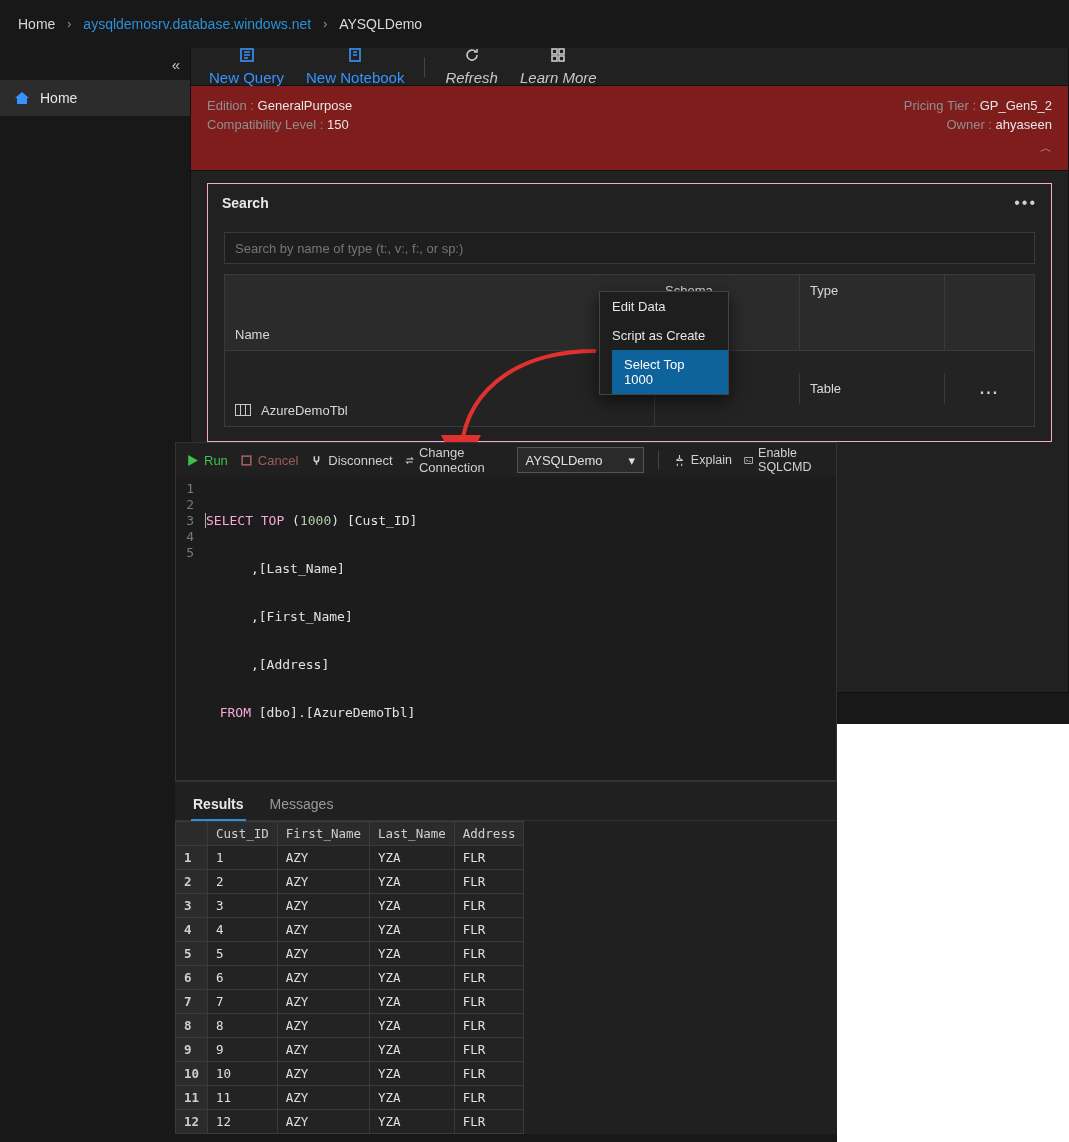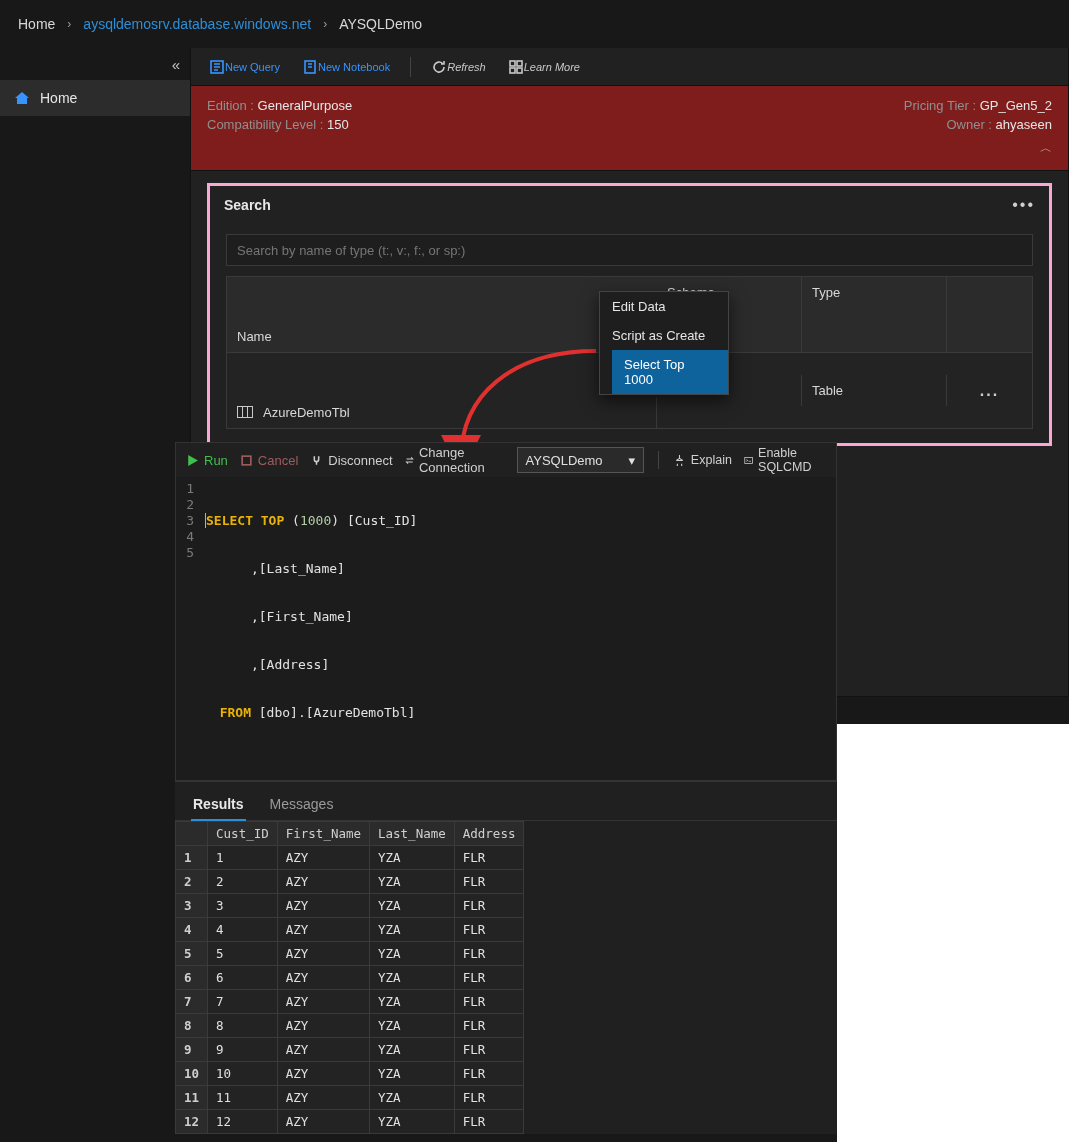--- a/index.html
+++ b/index.html
@@ -15,36 +15,36 @@
   .layout { display:flex; height:calc(1142px - 48px); }
   .sidebar { width:190px; background:#181818; }
   .sidebar .collapse { height:32px; display:flex; justify-content:flex-end; align-items:center; padding-right:10px; color:#c6c6c6; font-size:15px; }
   .sidebar .nav-item { height:36px; display:flex; align-items:center; gap:10px; padding:0 14px; background:#2c2c2c; color:#e6e6e6; font-size:14px; }
   .sidebar .nav-item svg { width:16px; height:16px; }
 
   .main { flex:1; display:flex; flex-direction:column; }
 
   
   .toolbar { height:38px; background:#212121; border:1px solid #111; border-top:none; display:flex; align-items:center; padding:0 10px; gap:6px; }
-  .tbtn { display:flex; align-items:center; padding:4px 8px; color:#3794ff; font-size:11px; cursor:pointer; }
+  .tbtn { display:flex; align-items:center; gap:6px; padding:4px 8px; color:#3794ff; font-size:15px; cursor:pointer;flex-direction:column; }
   .tbtn.muted { color:#c8c8c8;font-style:italic; }
   .tdiv { width:1px; height:20px; background:#444; margin:0 6px; }
   .tbtn svg { width:16px; height:16px; stroke:#3794ff; fill:none; stroke-width:1.6; }
   .tbtn.muted svg { stroke:#c8c8c8; }
 
   
   .info { background:#7f1d1d; border:1px solid #111; border-top:none; padding:12px 16px 13px; display:flex; justify-content:space-between; color:#b8b8b8; }
   .info .pair { margin-bottom:4px; }
   .info .pair .lab { color:#8f8f8f; }
   .info .pair .val { color:#e6e6e6; }
   .info .chev { text-align:right; color:#b8b8b8; font-size:12px; padding-top:4px; }
 
   
   .card-wrap { background:#212121; border:1px solid #111; border-top:none; padding:12px 16px 250px; position:relative; }
-  .card { border:3px solid #f9a8d4; }
+  .card { border:1px solid #f9a8d4; }
   .card-head { display:flex; align-items:center; justify-content:space-between; padding:10px 14px 12px; }
   .card-head .title { color:#e8e8e8; font-weight:600; font-size:14px; }
   .dots { color:#cfcfcf; letter-spacing:2px; font-size:16px; }
   .card-body { padding:8px 16px 14px; }
   .search-input { width:100%; height:32px; background:#1e1e1e; border:1px solid #3a3a3a; color:#a8a8a8; padding:0 10px; font-size:13px; outline:none; }
   .grid-head { display:flex; margin-top:10px; border:1px solid #3a3a3a; background:#2b2b2b; }
   .grid-head > div, .grid-row > div { padding:8px 10px; border-right:1px solid #3a3a3a; color:#d8d8d8; font-size:13px; }
   .grid-head > div:last-child, .grid-row > div:last-child { border-right:none; }
   .col-name { flex:0 0 430px;margin-top:44px; }
   .col-schema { flex:0 0 145px; }
@@ -73,21 +73,21 @@
   .qbtn svg { width:13px; height:13px; }
   .qsel { margin-left:4px; display:flex;align-items:center;justify-content:space-between; width:170px; height:26px; background:#2a2a2a; border:1px solid #555; color:#e0e0e0; font-size:13px; padding:0 8px; }
   .qdiv { width:1px; height:18px; background:#444; margin:0 2px;}
   .qsmall { display:flex; align-items:center; gap:5px; color:#d0d0d0; cursor:pointer; font-size:12.5px; }
 
   .editor { display:flex; background:#1c1c1c; padding:4px 0 260px; font-family:Consolas,Menlo,monospace; font-size:13px; line-height:16px; }
   .gutter { width:28px; text-align:right; color:#7a7a7a; padding-right:10px; }
   .gutter div { height:16px; }
   .code { flex:1; white-space:pre; }
   .code .row { height:16px; }
-  .kw { color:#eab308;font-weight:bold; }
+  .kw { color:#f9a8d4; }
   .num { color:#b2cda7; }
   .ident { color:#e2e2e2; }
   .cursor { border-left:1px solid #aeafad; margin-left:1px; animation:blink 1s step-start infinite;}
   @keyframes blink { 50% {opacity:0;} }
 
   
   .rpanel { position:absolute; left:175px; top:780px; width:662px; background:#202020; z-index:50; border-top:2px solid #333;}
   .rtabs { display:flex; gap:22px; padding:8px 16px 0; border-bottom:1px solid #333; }
   .rtab { padding:6px 2px 8px; color:#9a9a9a; font-size:14px; cursor:pointer; }
   .rtab.active { color:#e8e8e8; font-weight:600; border-bottom:2px solid:#2c8fd8; position:relative;}

